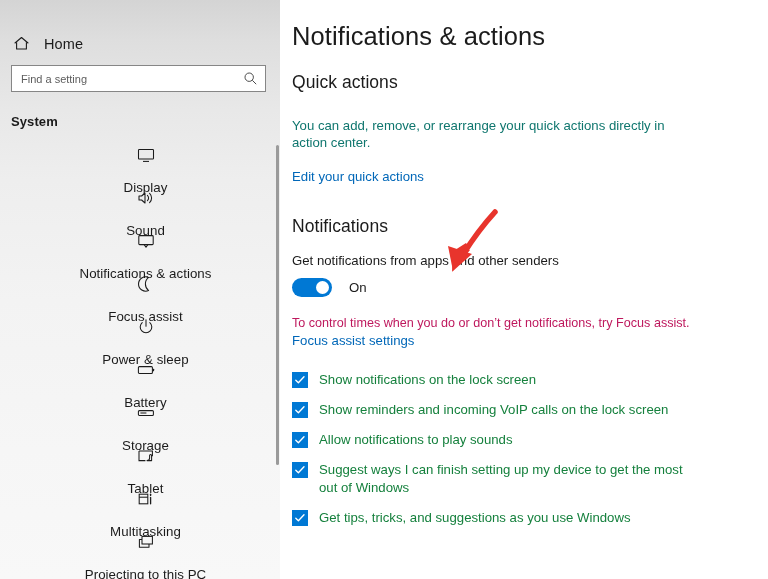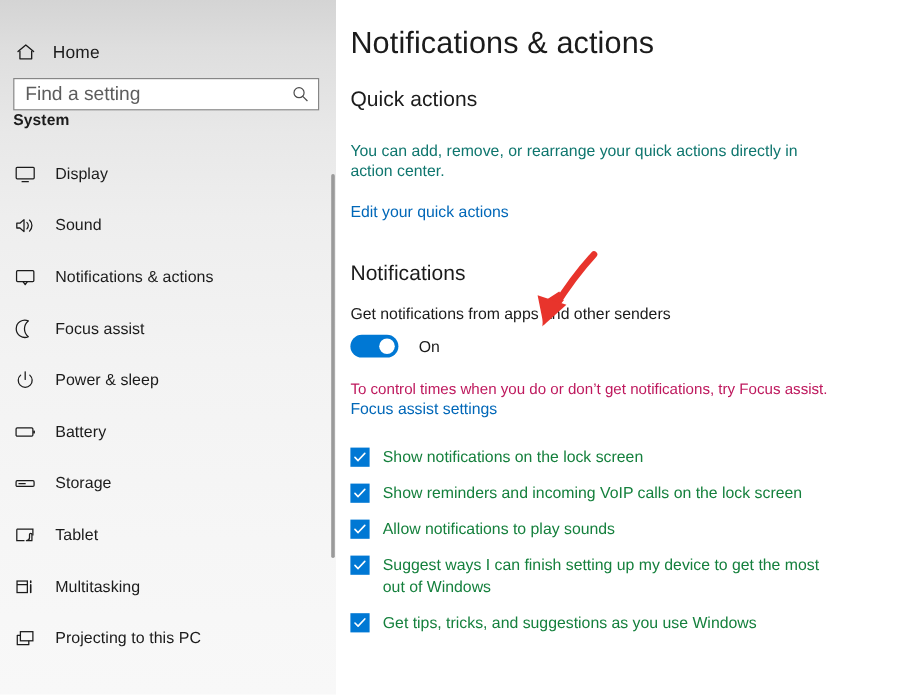--- a/index.html
+++ b/index.html
@@ -35,42 +35,44 @@
     height: 27px;
     background: #ffffff;
     border: 1px solid #868686;
     display: flex; align-items: center;
     position: relative;
   }
   .search-wrap input {
     border: 0; outline: 0;
     background: transparent;
     font-family: "Liberation Sans", sans-serif;
-    font-size: 16px;
+    font-size: 11px;
     color: #1b1b1b;
     padding: 0 26px 0 9px;
     width: 100%; height: 100%;
   }
   .search-wrap input::placeholder { color: #5d5d5d; opacity: 1; }
   .search-ico { position: absolute; right: 7px; top: 5px; width: 15px; height: 15px; }
 
   .section-title {
     font-size: 13px; font-weight: bold;
     color: #1b1b1b;
     padding-left: 11px;
+    margin-top: 22px;
     letter-spacing: .1px;
   }
 
   .nav-list { margin-top: 16px; }
   .nav-item {
     display: flex; align-items: center;
     height: 43px;
     padding-left: 11px;
     gap: 16px;
     cursor: default;
+    flex-direction: column;
   }
   .nav-item .nav-ico {
     width: 19px; height: 19px;
     flex: 0 0 19px;
     display: flex; align-items: center; justify-content: center;
   }
   .nav-item .nav-label {
     font-size: 13.3px;
     color: #1b1b1b;
     letter-spacing: .05px;

